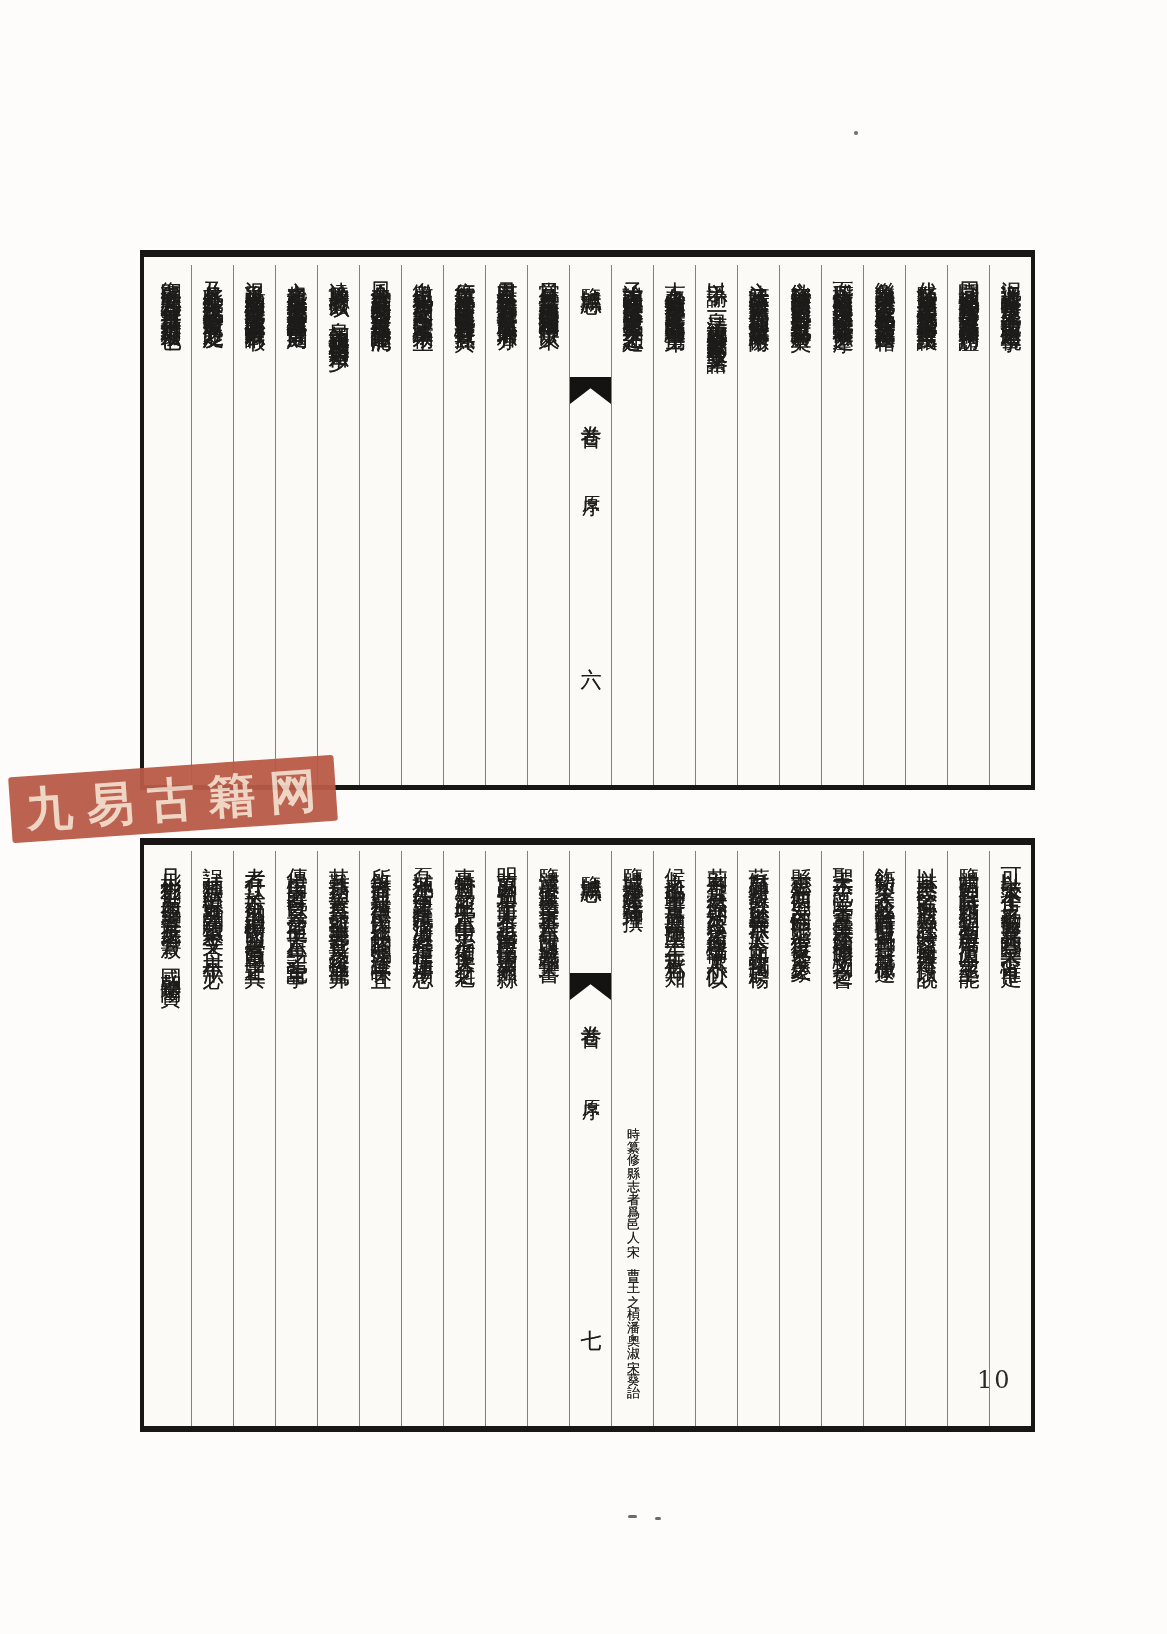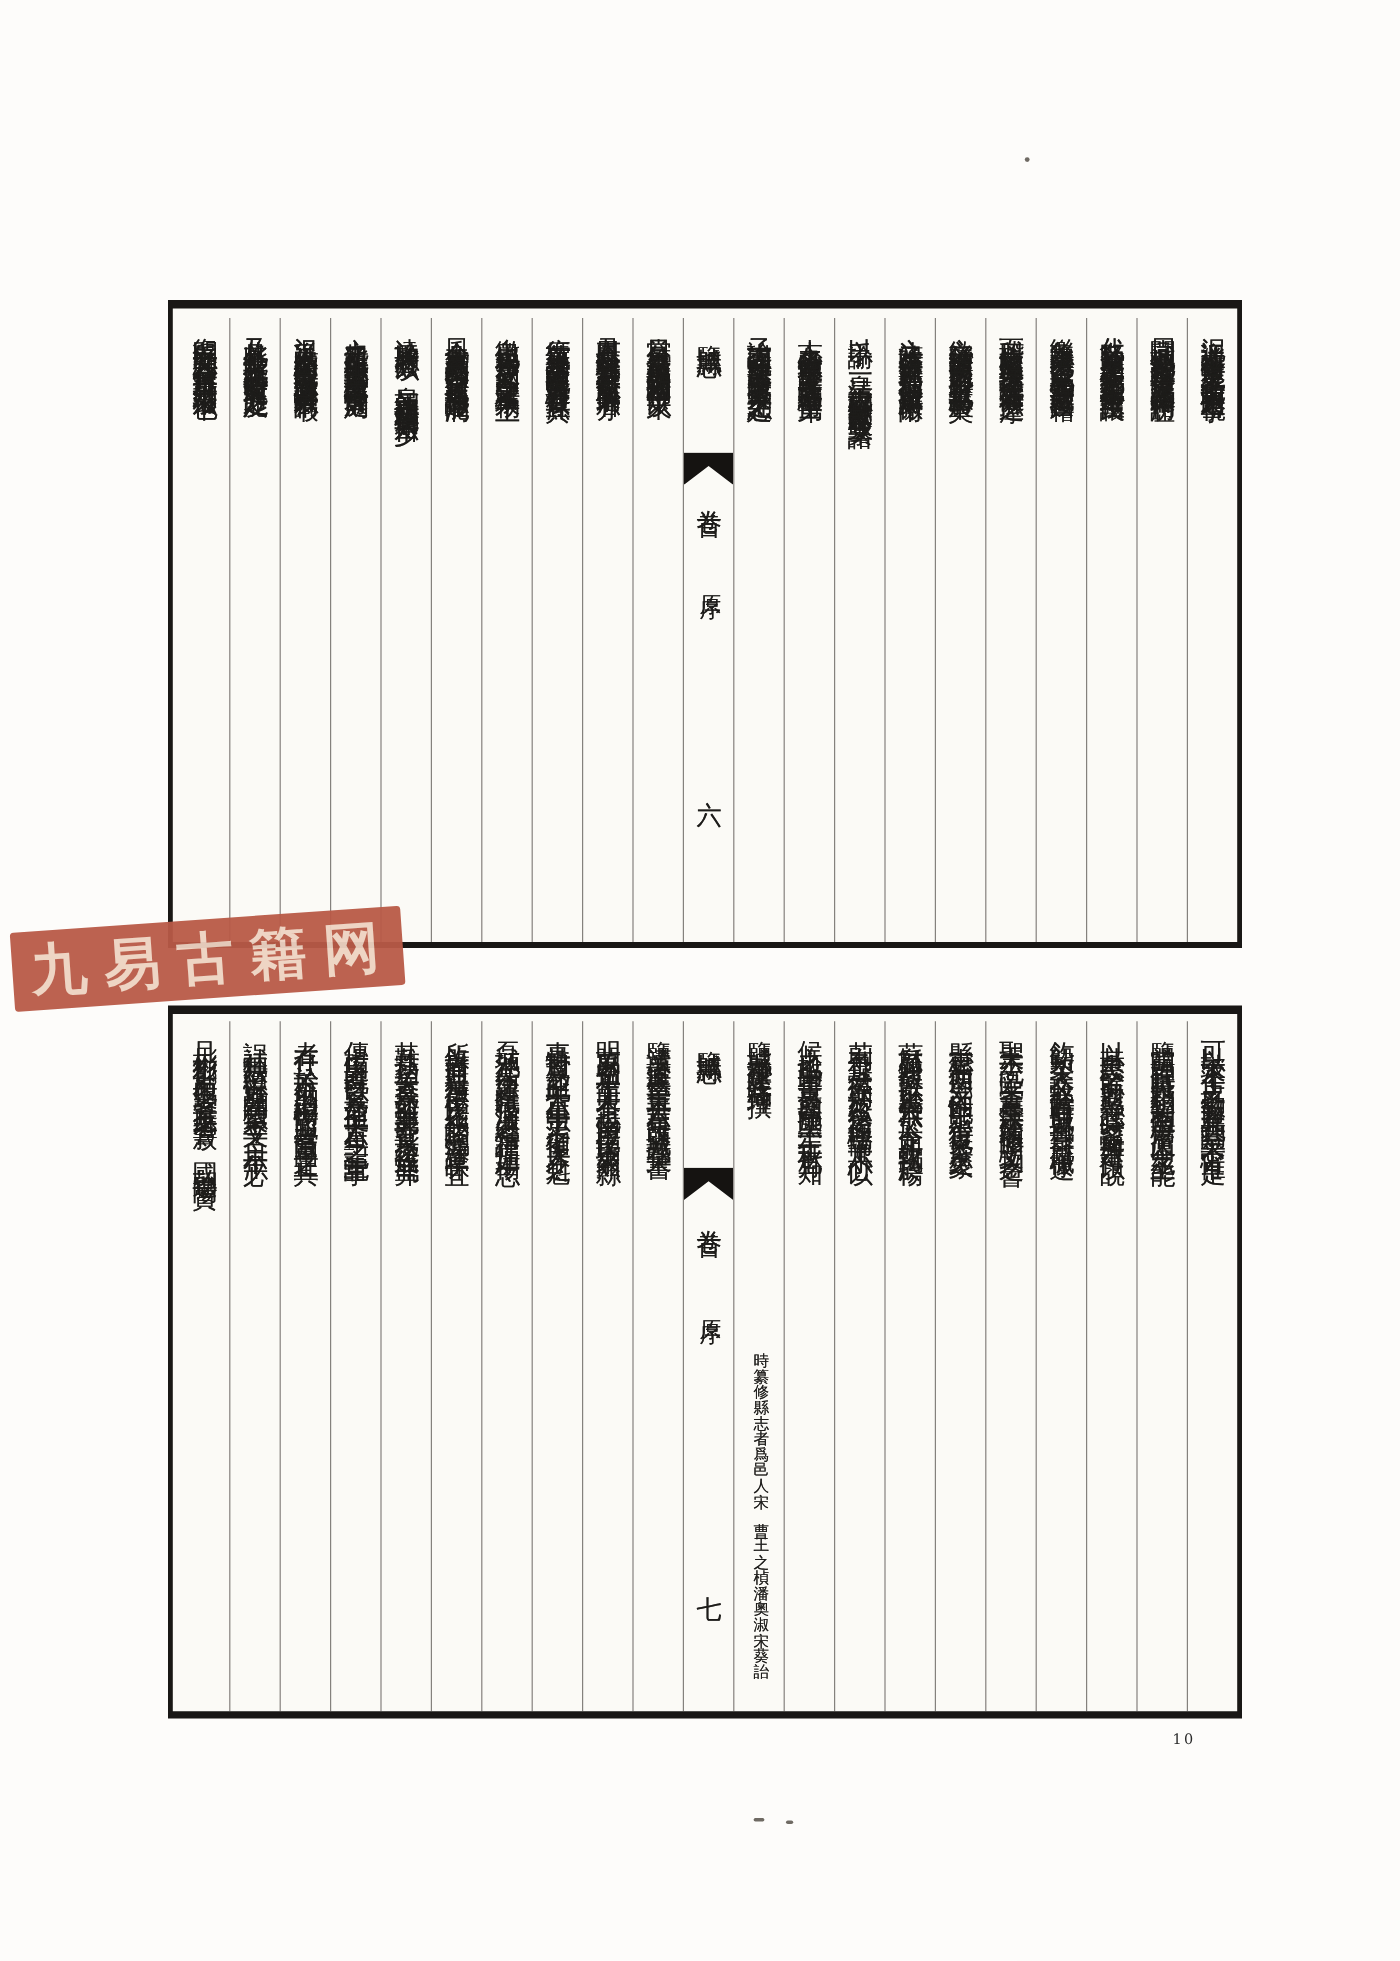--- a/index.html
+++ b/index.html
@@ -65,22 +65,22 @@
   
   .watermark{
     position:absolute; left:10px; top:766px; width:326px; height:66px;
     background:var(--wm_bg); opacity:.95; border-radius:3px;
     transform:rotate(-4deg);
     color:var(--wm_text); font-size:47px; font-weight:bold;
     letter-spacing:14px; text-align:center; line-height:68px;
     text-indent:10px;
   }
   .folio-no{
-    position:absolute; left:977px; top:1442px;
-    font-size:12px; letter-spacing:2px; color:#2a2a2a;
+    position:absolute; left:977px; top:1366px;
+    font-size:24px; letter-spacing:2px; color:#2a2a2a;
   }
   .speck{ position:absolute; background:#6f6a63; border-radius:50%; }
   .speck.s1{ left:854px; top:131px; width:4px; height:4px; }
   .speck.s2{ left:628px; top:1515px; width:9px; height:3px; border-radius:2px;}
   .speck.s3{ left:655px; top:1517px; width:6px; height:3px; border-radius:2px;}
 </style>
 </head>
 <body>
 
 <div class="sheet">

